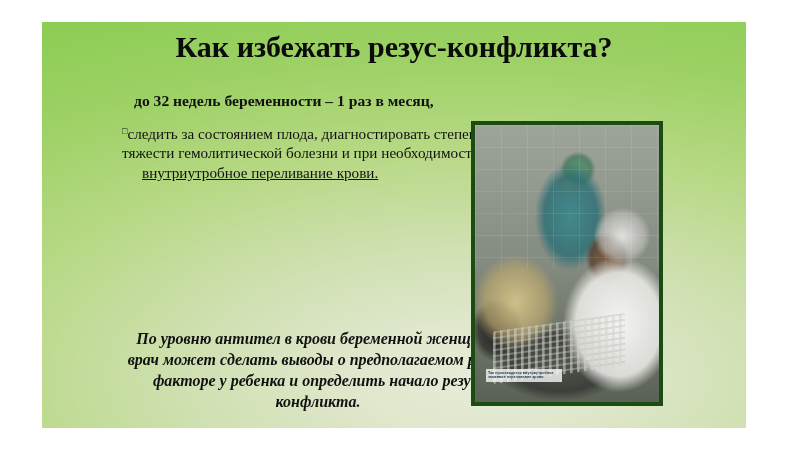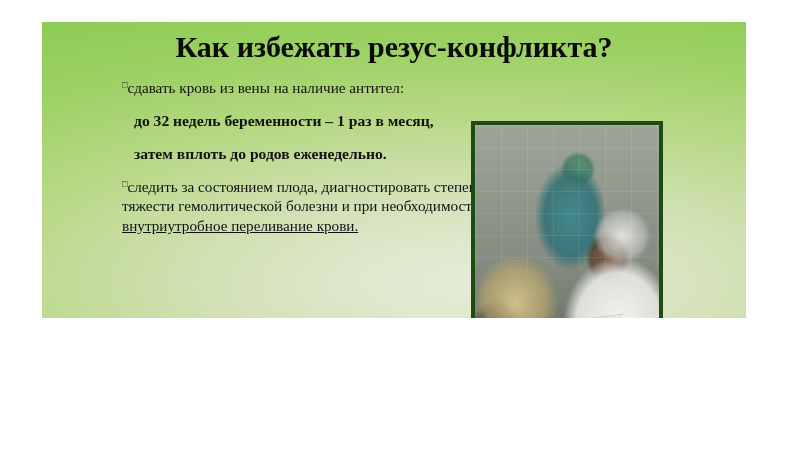--- a/index.html
+++ b/index.html
@@ -12,21 +12,21 @@
     height: 450px;
     overflow: hidden;
     font-family: "Liberation Serif", serif;
   }
 
   #slide-canvas {
     position: absolute;
     left: 42px;
     top: 22px;
     width: 704px;
-    height: 296px;
+    height: 406px;
     overflow: hidden;
     background:
       radial-gradient(ellipse 150% 120% at 62% 88%,
         #e6ecd8 0%,
         #dfe7cc 12%,
         #cfe0b0 28%,
         #b6d883 48%,
         #9dd165 66%,
         #8ecd55 82%,
         #8bcc52 100%);
@@ -72,21 +72,21 @@
     display: inline-block;
   }
 
   .bold-line {
     font-weight: bold;
     font-size: 15.6px;
     line-height: 21.5px;
     margin: 12px;
   }
 
-  .underlined { text-decoration: underline; }
+  .underlined { text-decoration: underline; margin-left: 20px; }
 
   #italic-block {
     position: absolute;
     left: 80px;
     top: 306px;
     width: 392px;
     font-style: italic;
     font-weight: bold;
     font-size: 16px;
     line-height: 21px;
@@ -172,24 +172,22 @@
 </head>
 <body>
 
 <div id="slide-canvas">
 
   <div id="slide-title">Как избежать резус-конфликта?</div>
 
   <div id="body-column">
 
 
-    <p class="para"><span class="bullet-marker">□</span><span>сдавать кровь из вены на наличие антител:</span></p>
 
     <p class="bold-line">до 32 недель беременности – 1 раз в месяц,</p>
-    <p class="bold-line"> затем вплоть до родов еженедельно.</p>
 
     <p class="para" style="margin-top:5px;"><span class="bullet-marker">□</span><span>следить за состоянием плода, диагностировать степень тяжести гемолитической болезни и при необходимости - </span><span class="underlined">внутриутробное переливание крови. </span></p>
 
   </div>
 
   <div id="italic-block">
     <p>По уровню антител в крови беременной женщины врач может сделать выводы о предполагаемом резус-факторе у ребенка и определить начало резус-конфликта.</p>
   </div>
 
   <div id="photo-frame">

